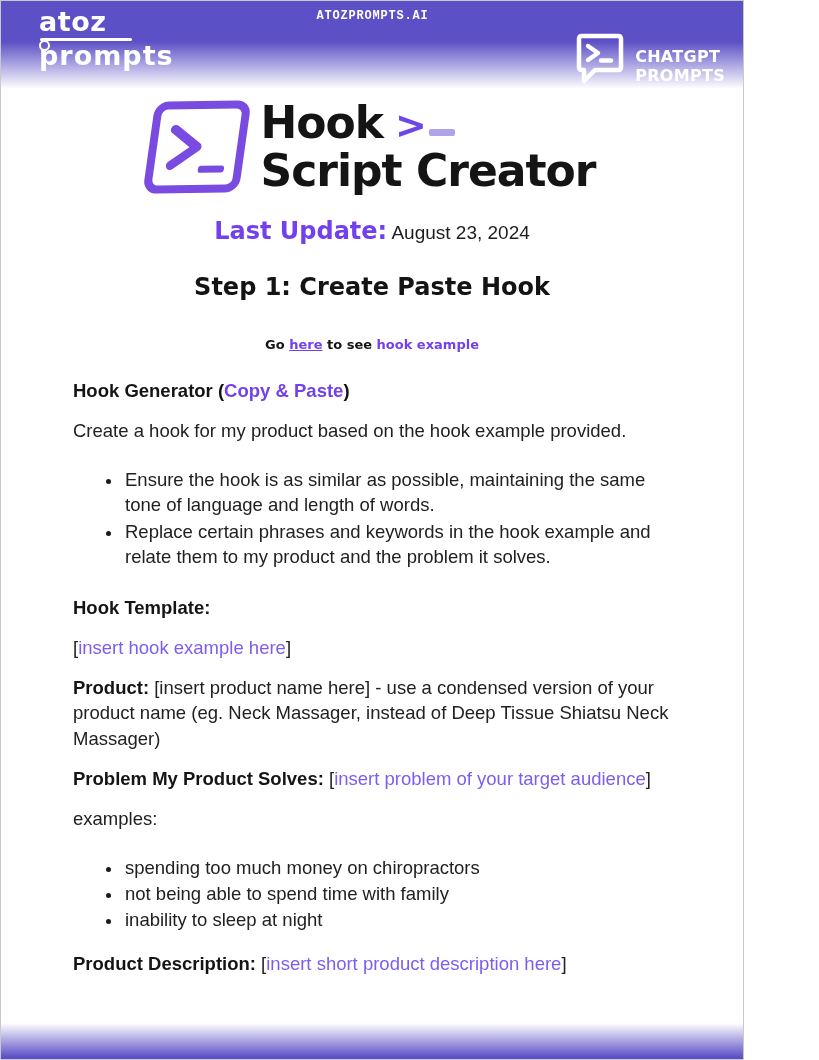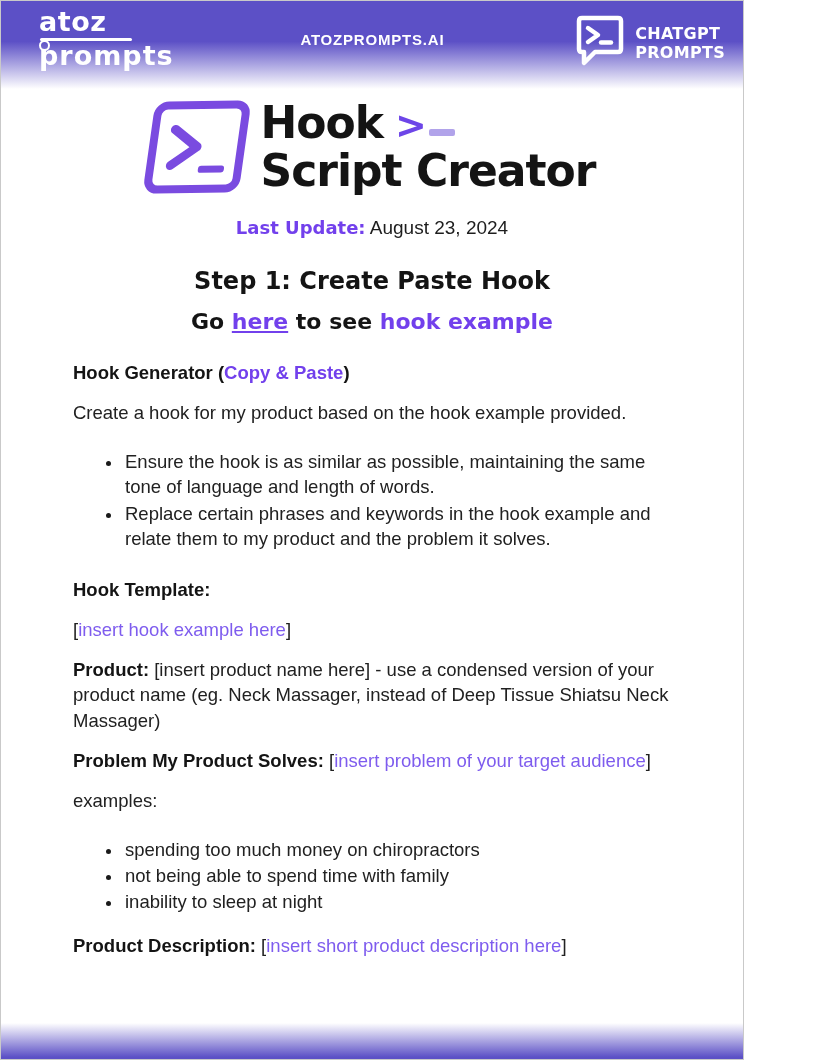--- a/index.html
+++ b/index.html
@@ -21,45 +21,45 @@
     padding:8px 18px 0 38px;
   }
   .brand { color:#ffffff; font-weight:800; line-height:0.95; letter-spacing:0.5px; }
   .brand .l1 { font-size:27px; font-family:"DejaVu Sans", sans-serif; }
   .brand-rule { position:relative; height:3px; width:92px; background:#ffffff; border-radius:2px; margin:3px 0 2px 1px; }
   .brand-rule::before {
     content:""; position:absolute; left:-1px; top:2px; width:7px; height:7px;
     border:2px solid #fff; border-radius:50%; background:transparent;
   }
   .brand .l2 { font-size:27px; font-family:"DejaVu Sans", sans-serif; letter-spacing:1px; }
-  .site-name { color:#ffffff; font-weight:800; font-size:15px; letter-spacing:0.8px; margin-top:22px; font-family:Liberation Sans, sans-serif; }
-  .badge { display:flex; align-items:center; gap:8px; margin-top:2px; }
+  .site-name { color:#ffffff; font-weight:800; font-size:12px; letter-spacing:0.8px; font-family:Liberation Mono, monospace; }
+  .badge { display:flex; align-items:flex-end; gap:8px; margin-top:20px; }
   .badge svg { display:block; }
   .badge-text { color:#ffffff; font-weight:800; font-size:16px; line-height:1.15; margin-top:9px; font-family:"DejaVu Sans", sans-serif; letter-spacing:0.3px; }
 
   
   .hero { display:flex; justify-content:center; align-items:center; gap:16px; padding-top:100px; }
   .hero-icon {
     position:relative; width:96px; height:92px; flex:0 0 auto;
     border:8px solid #7a4be0; border-radius:14px; transform:skewX(-9deg) rotate(-1deg);
   }
   .hero-icon svg { position:absolute; left:8px; top:14px; }
   .hero-icon .underscore { position:absolute; right:10px; bottom:12px; width:26px; height:7px; border-radius:3px; background:#7a4be0; }
   .hero-text { font-family:"DejaVu Sans", sans-serif; font-weight:800; color:#141414; letter-spacing:-1px; }
   .hero-line1 { font-size:44px; line-height:1.0; display:flex; align-items:baseline; }
   .hero-line2 { font-size:44px; line-height:1.0; margin-top:4px; }
   .hero-gt { color:#6d45e8; font-size:38px; margin-left:12px; }
   .hero-us { display:inline-block; width:26px; height:7px; background:#b1a3ea; border-radius:2px; margin-left:3px; transform:translateY(-2px); }
 
   
   .center-line { text-align:center; }
   .last-update { margin-top:24px; font-size:19px; color:#1d1d1d; }
-  .last-update .lbl { color:#7240ec; font-weight:800; font-family:"DejaVu Sans", sans-serif; font-size:18px; }
+  .last-update .lbl { color:#7240ec; font-weight:800; font-family:"DejaVu Sans", sans-serif; font-size:24px; }
   .step-heading { margin-top:28px; font-size:24px; font-weight:800; color:#141414; font-family:"DejaVu Sans", sans-serif; }
-  .go-line { margin-top:14px; font-size:22px; font-weight:800; color:#141414; font-family:"DejaVu Sans", sans-serif; }
+  .go-line { margin-top:36px; font-size:13px; font-weight:800; color:#141414; font-family:"DejaVu Sans", sans-serif; }
   .go-line .link { color:#7240ec; text-decoration:underline; cursor:pointer; }
   .go-line .hl { color:#7240ec; }
 
   
   .content { padding:0 72px; color:#212121; font-size:18.5px; line-height:1.36; }
   .b-head { font-weight:700; color:#141414; }
   .accent { color:#7240ec; font-weight:700; }
   .insert { color:#7e5cee; }
   .sec-title { margin-top:26px; font-size:18.5px; }
   .para { margin-top:15px; }

